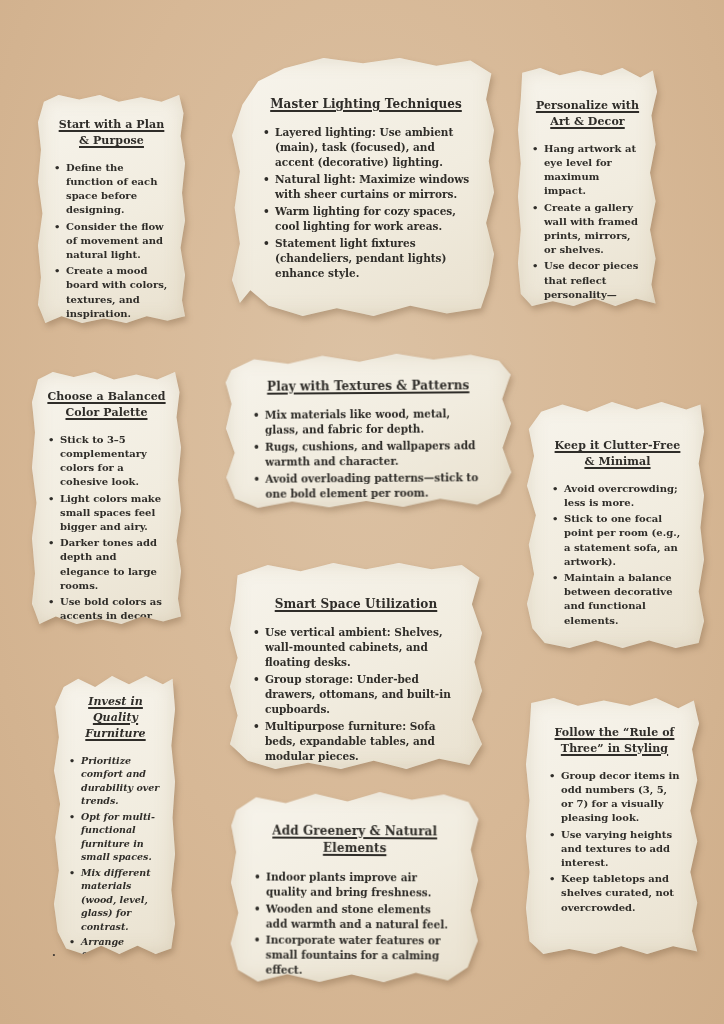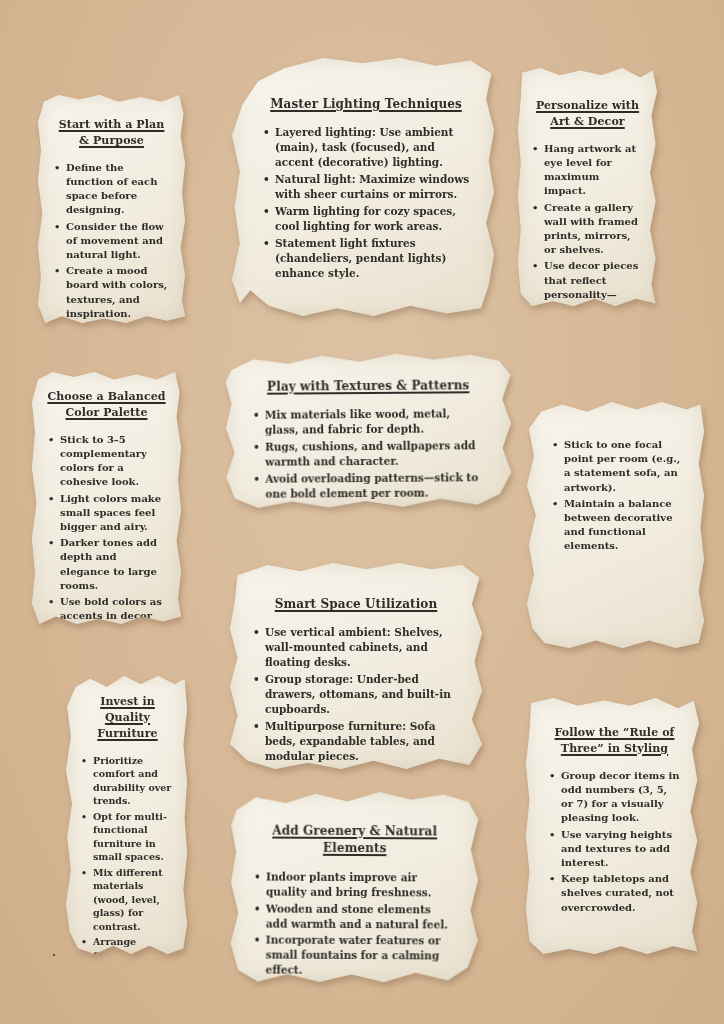--- a/index.html
+++ b/index.html
@@ -68,21 +68,21 @@
   .n2 { left: 518px; top: 68px;  width: 139px; height: 238px; }
   .n2 .paper { padding: 30px 13px 14px; }
   .n3 { left: 32px;  top: 372px; width: 149px; height: 252px; }
   .n3 .paper { padding: 17px 15px 14px; }
   .n4 { left: 226px; top: 354px; width: 285px; height: 153px; transform: rotate(-0.4deg); }
   .n4 .paper { padding: 24px 26px 12px; }
   .n5 { left: 527px; top: 402px; width: 177px; height: 246px; }
   .n5 .paper { padding: 36px 20px 14px 24px; }
   .n6 { left: 230px; top: 563px; width: 252px; height: 206px; }
   .n6 .paper { padding: 33px 22px 14px; }
-  .n7 { left: 66px;  top: 676px; width: 121px; height: 278px; font-size: 9.5px; }
+  .n7 { left: 54px;  top: 676px; width: 121px; height: 278px; font-size: 9.5px; font-style: italic; }
   .n7 .paper { padding: 18px 12px 12px 14px; }
   .n8 { left: 231px; top: 792px; width: 247px; height: 190px; transform: rotate(0.3deg); }
   .n8 .paper { padding: 31px 22px 12px; }
   .n9 { left: 526px; top: 698px; width: 173px; height: 256px; }
   .n9 .paper { padding: 27px 18px 14px 22px; }
 
   .stray-dot {
     position: absolute;
     left: 52px; top: 946px;
     font-size: 11px;
@@ -147,21 +147,23 @@
       <ul class="note-bullets">
         <li>Mix materials like wood, metal, glass, and fabric for depth.</li>
         <li>Rugs, cushions, and wallpapers add warmth and character.</li>
         <li>Avoid overloading patterns—stick to one bold element per room.</li>
       </ul>
     </div>
   </section>
 
   <section class="note side n5">
     <div class="paper torn-e">
-      <ul class="note-bullets">
+      <h3 class="note-title">Keep it Clutter-Free &amp; Minimal</h3>
+      <ul class="note-bullets">
+        <li>Avoid overcrowding; less is more.</li>
         <li>Stick to one focal point per room (e.g., a statement sofa, an artwork).</li>
         <li>Maintain a balance between decorative and functional elements.</li>
       </ul>
     </div>
   </section>
 
   <section class="note wide n6">
     <div class="paper torn-f">
       <h3 class="note-title">Smart Space Utilization</h3>
       <ul class="note-bullets">

